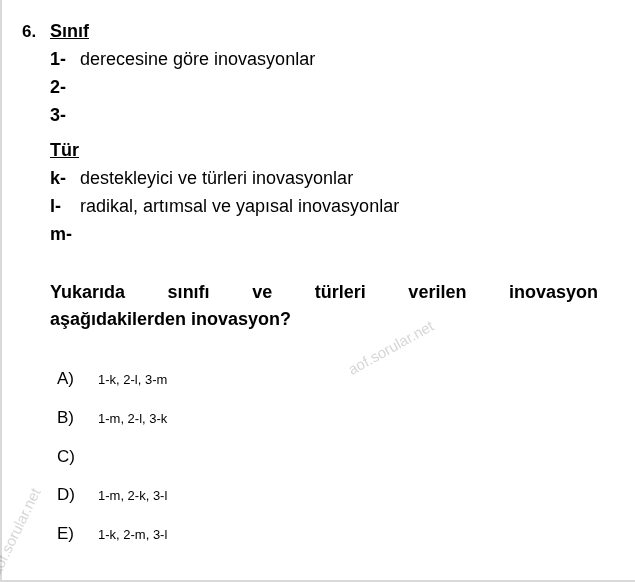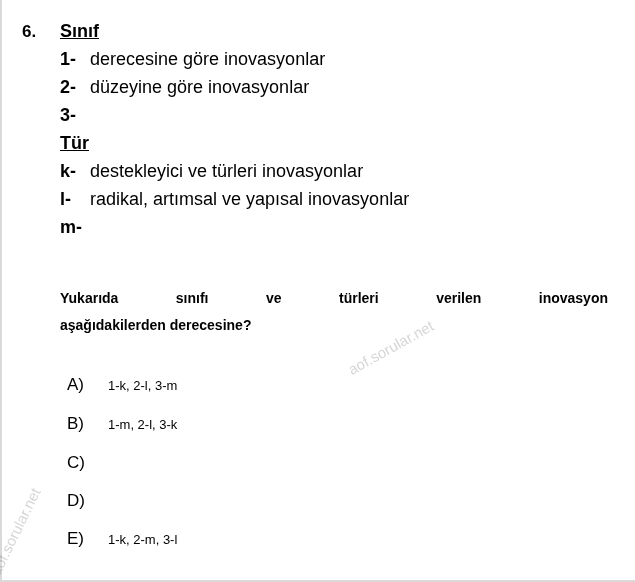--- a/index.html
+++ b/index.html
@@ -43,55 +43,55 @@
     position: absolute;
     left: 22px;
     top: 22px;
     font-size: 17px;
     font-weight: bold;
     color: #000;
   }
 
   .content {
     position: absolute;
-    left: 60px;
+    left: 50px;
     top: 19px;
     width: 560px;
   }
 
   .group-heading {
     font-size: 18px;
     font-weight: bold;
     text-decoration: underline;
     line-height: 24px;
     margin: 0 0 2px 0;
   }
   .group-heading.second {
-    margin-top: 2px;
+    margin-top: 9px;
   }
 
   .item-row {
     display: flex;
     align-items: baseline;
     line-height: 28px;
   }
   .item-key {
     font-size: 18px;
     font-weight: bold;
     width: 30px;
     flex: 0 0 30px;
   }
   .item-text {
     font-size: 18px;
     font-weight: normal;
   }
 
   .prompt {
-    margin-top: 44px;
-    font-size: 14px;
+    margin-top: 31px;
+    font-size: 18px;
     font-weight: bold;
     line-height: 27px;
     width: 548px;
     text-align: justify;
     text-align-last: left;
   }
   .prompt .line {
     display: block;
     text-align: justify;
     text-align-last: justify;
@@ -155,21 +155,20 @@
   <div class="content">
 
     <div class="group-heading">Sınıf</div>
 
     <div class="item-row">
       <span class="item-key">1-</span>
       <span class="item-text">derecesine göre inovasyonlar</span>
     </div>
     <div class="item-row">
       <span class="item-key">2-</span>
-      <span class="item-text">düzeyine göre inovasyonlar</span>
     </div>
     <div class="item-row">
       <span class="item-key">3-</span>
     </div>
 
     <div class="group-heading second">Tür</div>
 
     <div class="item-row">
       <span class="item-key">k-</span>
       <span class="item-text">destekleyici ve türleri inovasyonlar</span>
@@ -177,37 +176,38 @@
     <div class="item-row">
       <span class="item-key">l-</span>
       <span class="item-text">radikal, artımsal ve yapısal inovasyonlar</span>
     </div>
     <div class="item-row">
       <span class="item-key">m-</span>
     </div>
 
     <div class="prompt">
       <span class="line">Yukarıda sınıfı ve türleri verilen inovasyon</span>
-      <span class="line last">aşağıdakilerden derecesine?</span>
+      <span class="line last">aşağıdakilerden inovasyon?</span>
     </div>
 
     <div class="options">
       <div class="option-row">
         <span class="option-letter">A)</span>
         <span class="option-text">1-k, 2-l, 3-m</span>
       </div>
       <div class="option-row">
         <span class="option-letter">B)</span>
         <span class="option-text">1-m, 2-l, 3-k</span>
       </div>
       <div class="option-row">
         <span class="option-letter">C)</span>
       </div>
       <div class="option-row">
         <span class="option-letter">D)</span>
+        <span class="option-text">1-m, 2-k, 3-l</span>
       </div>
       <div class="option-row">
         <span class="option-letter">E)</span>
         <span class="option-text">1-k, 2-m, 3-l</span>
       </div>
     </div>
 
   </div>
 
   <div class="wm wm-1">aof.sorular.net</div>

